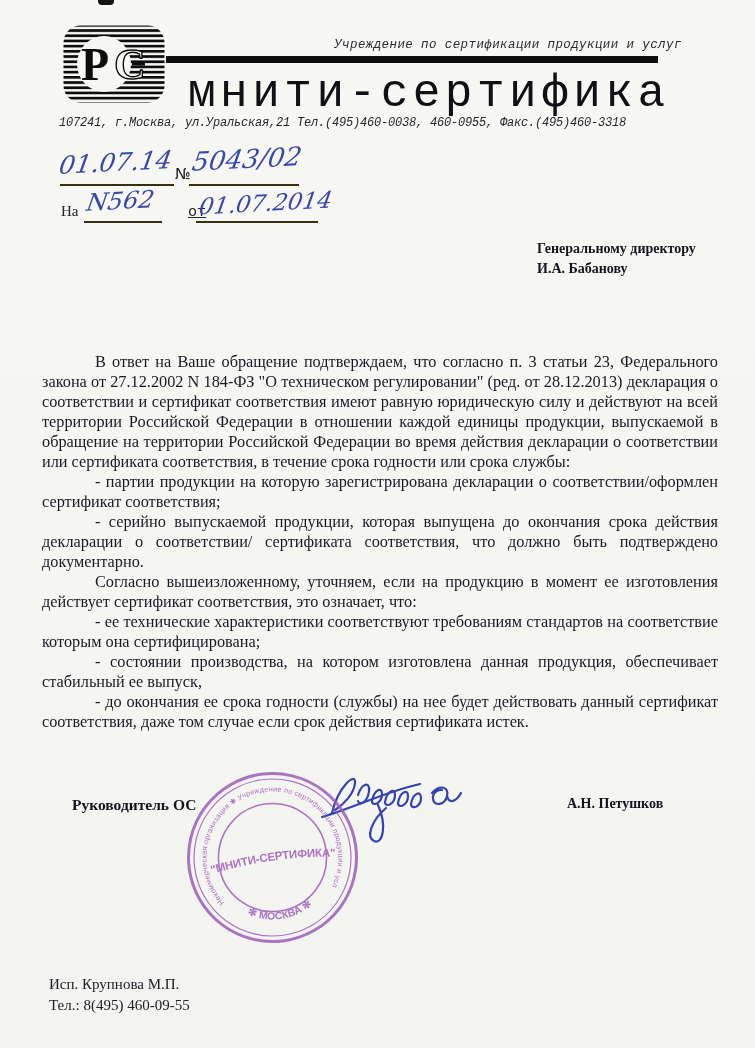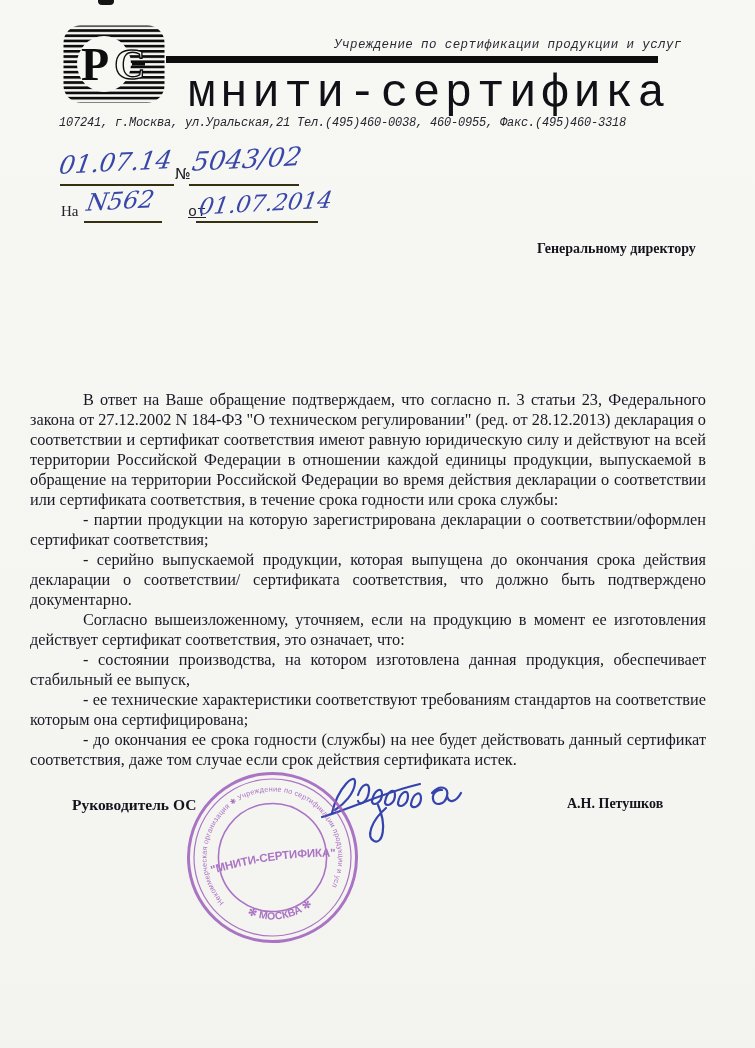--- a/index.html
+++ b/index.html
@@ -31,22 +31,22 @@
   .hand{
     position:absolute; font-family:"DejaVu Serif",serif; font-style:italic;
     color:#3847a8; transform:skewX(-12deg) rotate(-3deg); white-space:nowrap;
   }
   .refline{position:absolute; height:2px; background:#35300f;}
   .reflabel{position:absolute; font-family:"Liberation Mono",monospace; font-size:15px; color:#23232b;}
   
   .recipient{position:absolute; left:537px; top:239px; font-size:14px; font-weight:bold; line-height:20px; color:#14141f;}
   
   .body{
-    position:absolute; left:30px; top:352px; width:676px;
-    font-size:16.3px; line-height:20px; text-align:justify; color:#191926;margin-top:38px;
+    position:absolute; left:42px; top:352px; width:676px;
+    font-size:16.3px; line-height:20px; text-align:justify; color:#191926;
   }
   .body p{margin:0; text-indent:53px;}
   
   .sig-title{position:absolute; left:72px; top:796px; font-size:15.5px; font-weight:bold; color:#14141f;}
   .sig-name{position:absolute; left:567px; top:796px; font-size:14px; font-weight:bold; color:#14141f;}
   .signature{position:absolute; left:320px; top:763px;}
   
   .stamp{position:absolute; left:185px; top:770px; opacity:.82; transform:rotate(-8deg);}
   
   .footer{position:absolute; left:49px; top:974px; font-size:15px; line-height:21px; color:#20202a;}
@@ -84,29 +84,30 @@
 
   <div class="reflabel" style="left:61px; top:203px;font-family:Liberation Serif, serif;">На</div>
   <div class="hand" style="left:87px; top:187px; font-size:24px;">N562</div>
   <div class="refline" style="left:84px; top:221px; width:78px;"></div>
   <div class="reflabel" style="left:188px; top:204px;text-decoration:underline;">от</div>
   <div class="hand" style="left:200px; top:190px; font-size:23px;">01.07.2014</div>
   <div class="refline" style="left:196px; top:221px; width:122px;"></div>
 
   <div class="recipient">
     <div>Генеральному директору</div>
+    <div>И.А. Бабанову</div>
   </div>
 
   <div class="body">
     <p>В ответ на Ваше обращение подтверждаем, что согласно п. 3 статьи 23, Федерального закона от 27.12.2002 N 184-ФЗ "О техническом регулировании" (ред. от 28.12.2013) декларация о соответствии и сертификат соответствия имеют равную юридическую силу и действуют на всей территории Российской Федерации в отношении каждой единицы продукции, выпускаемой в обращение на территории Российской Федерации во время действия декларации о соответствии или сертификата соответствия, в течение срока годности или срока службы:</p>
     <p>- партии продукции на которую зарегистрирована декларации о соответствии/оформлен сертификат соответствия;</p>
     <p>- серийно выпускаемой продукции, которая выпущена до окончания срока действия декларации о соответствии/ сертификата соответствия, что должно быть подтверждено документарно.</p>
     <p>Согласно вышеизложенному, уточняем, если на продукцию в момент ее изготовления действует сертификат соответствия, это означает, что:</p>
+    <p>- ее технические характеристики соответствуют требованиям стандартов на соответствие которым она сертифицирована;</p>
     <p>- состоянии производства, на котором изготовлена данная продукция, обеспечивает стабильный ее выпуск,</p>
-    <p>- ее технические характеристики соответствуют требованиям стандартов на соответствие которым она сертифицирована;</p>
     <p>- до окончания ее срока годности (службы) на нее будет действовать данный сертификат соответствия, даже том случае если срок действия сертификата истек.</p>
   </div>
 
   <div class="sig-title">Руководитель ОС</div>
 
   <svg class="signature" width="150" height="105" viewBox="0 0 150 105">
     <g fill="none" stroke="#3544ad" stroke-width="2.2" stroke-linecap="round">
       <path d="M 12,50 C 18,24 36,8 35,20 C 34,31 24,41 15,47"></path>
       <path d="M 2,54 C 35,44 68,28 100,21"></path>
       <path d="M 38,32 C 42,20 50,18 49,28 C 48,38 40,44 38,38"></path>
@@ -135,14 +136,18 @@
       <textPath href="#ringPath" startOffset="0">Некоммерческая организация ✱ Учреждение по сертификации продукции и услуг</textPath>
     </text>
     <text font-family="Liberation Sans, sans-serif" font-size="10.5" font-weight="bold" fill="#9b58bb" text-anchor="middle">
       <textPath href="#bottomPath" startOffset="50%">✻ МОСКВА ✻</textPath>
     </text>
     <text font-family="Liberation Sans, sans-serif" font-size="11.5" font-weight="bold" letter-spacing="-0.2" fill="#9b58bb" text-anchor="middle">
       <textPath href="#centerPath" startOffset="50%">"МНИТИ-СЕРТИФИКА"</textPath>
     </text>
   </svg>
 
+  <div class="footer">
+    <div>Исп. Крупнова М.П.</div>
+    <div>Тел.: 8(495) 460-09-55</div>
+  </div>
 
 </div>
 
 </body></html>

